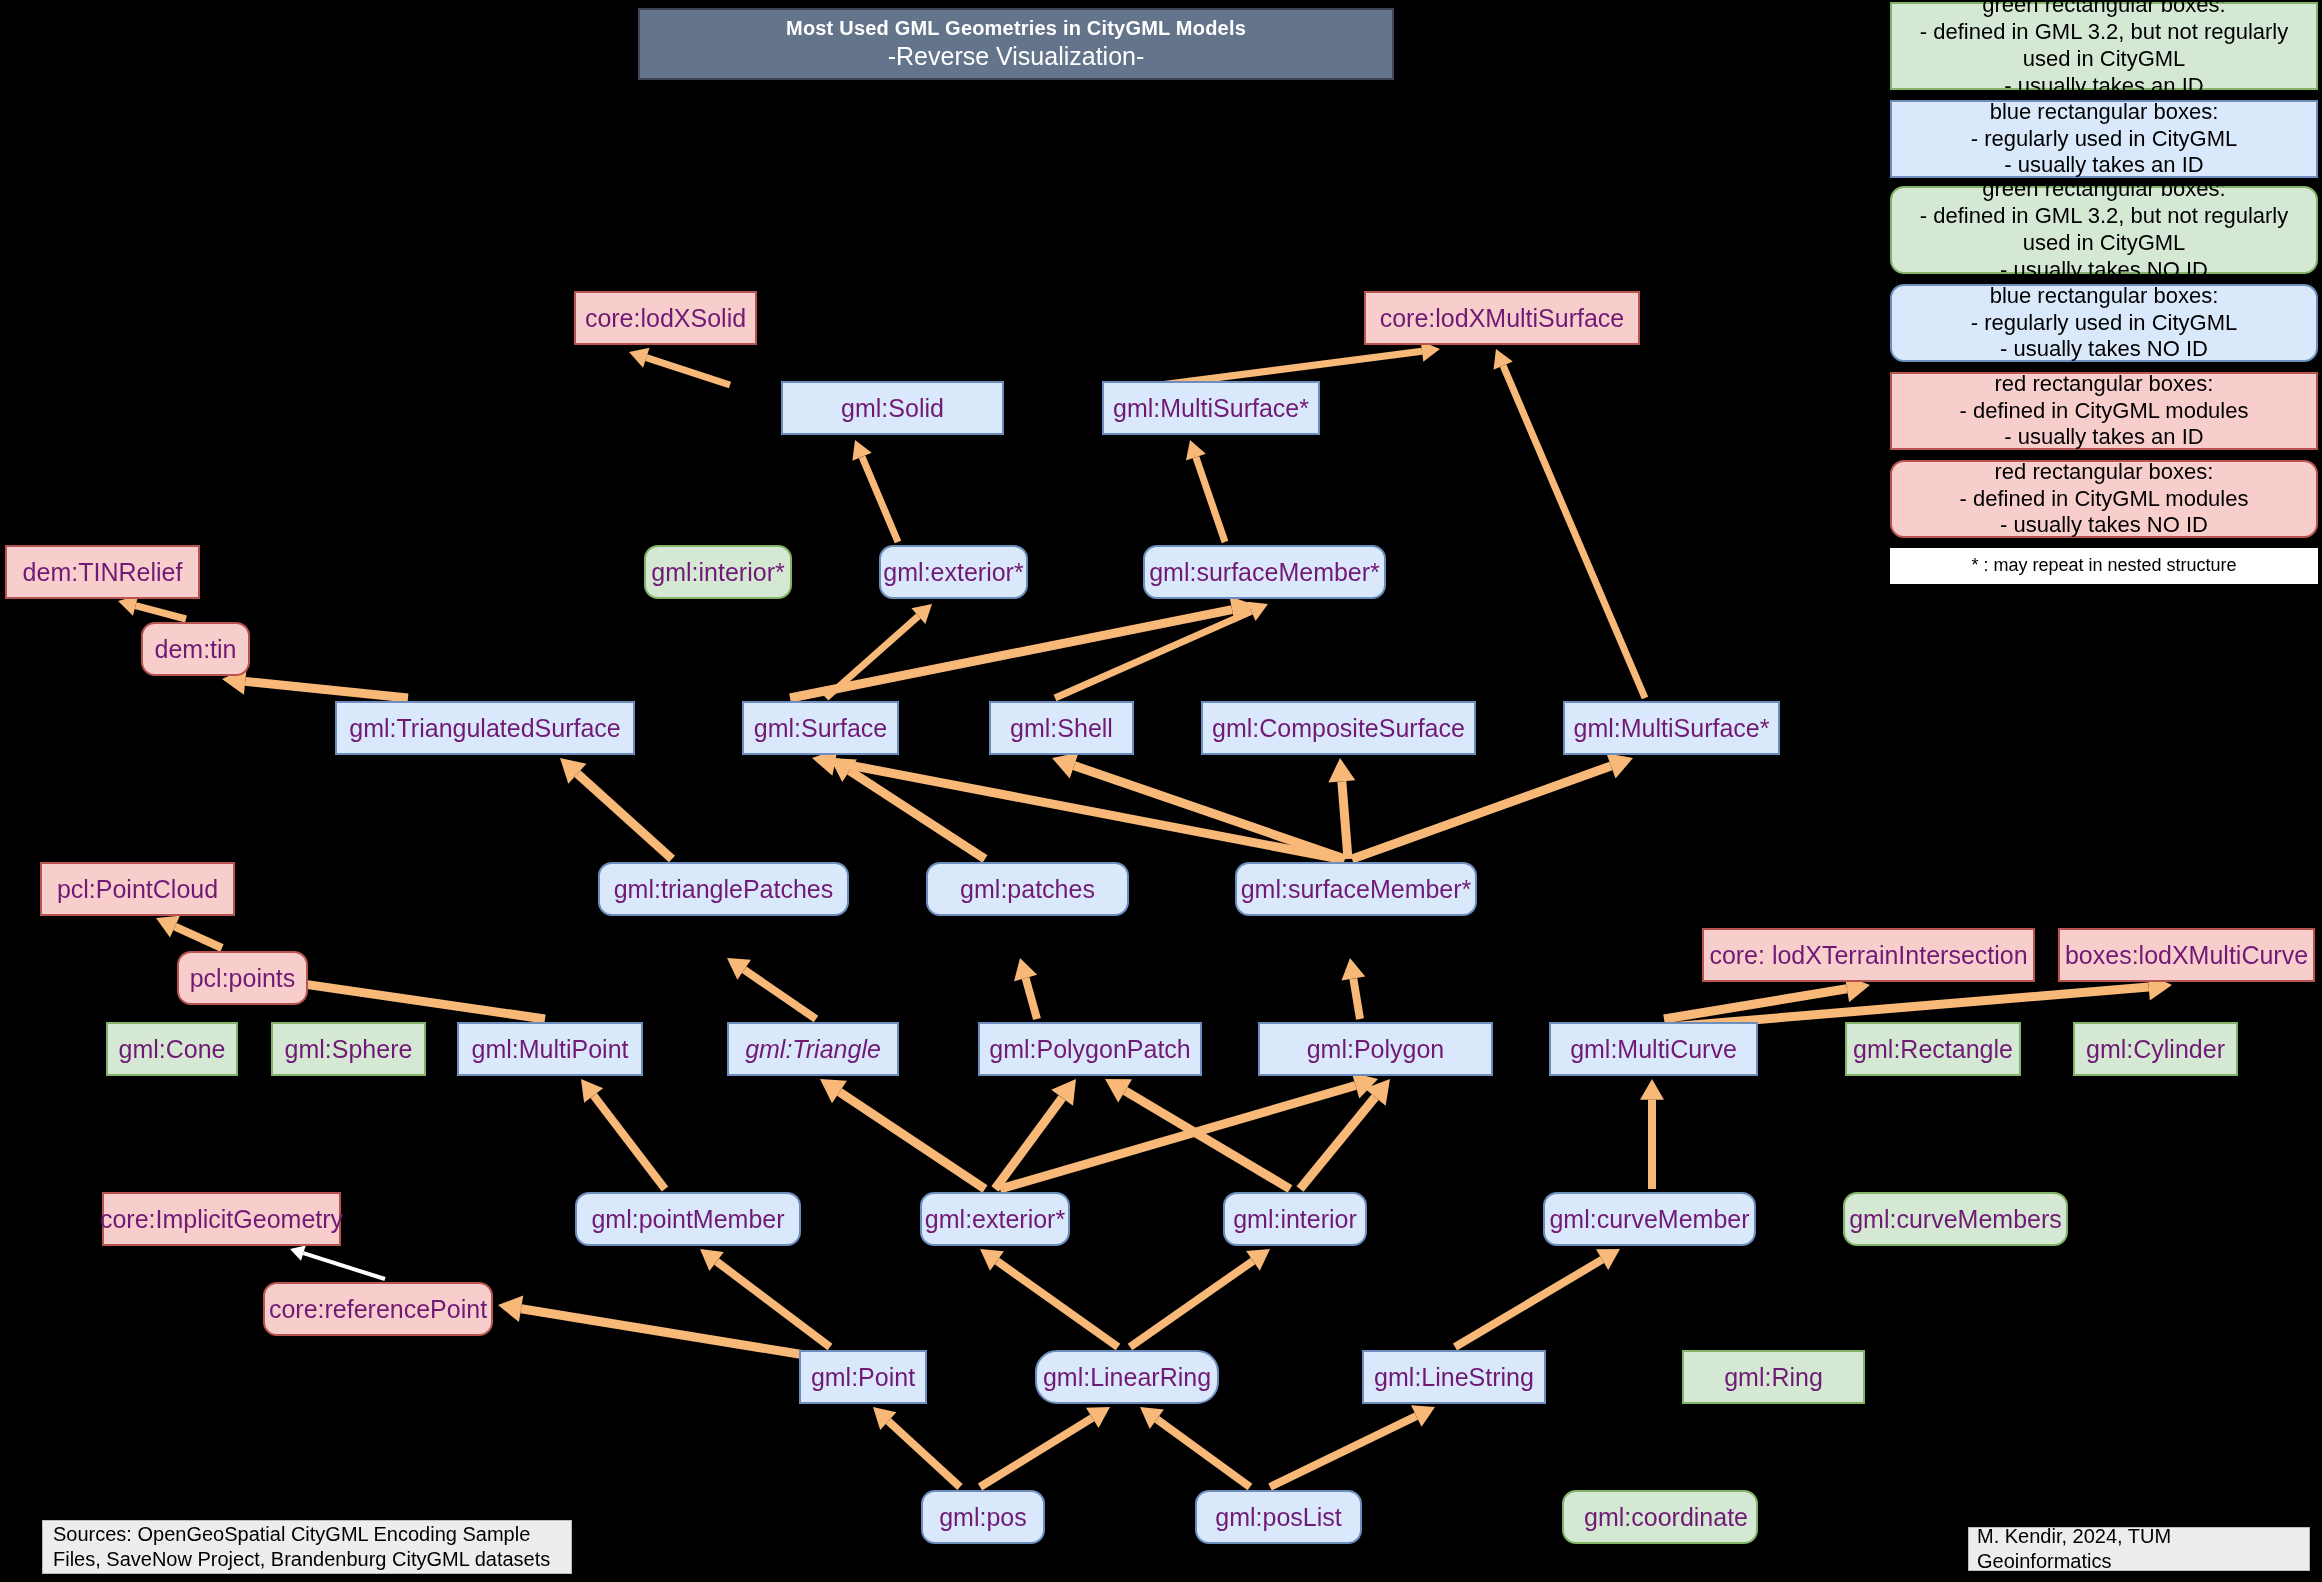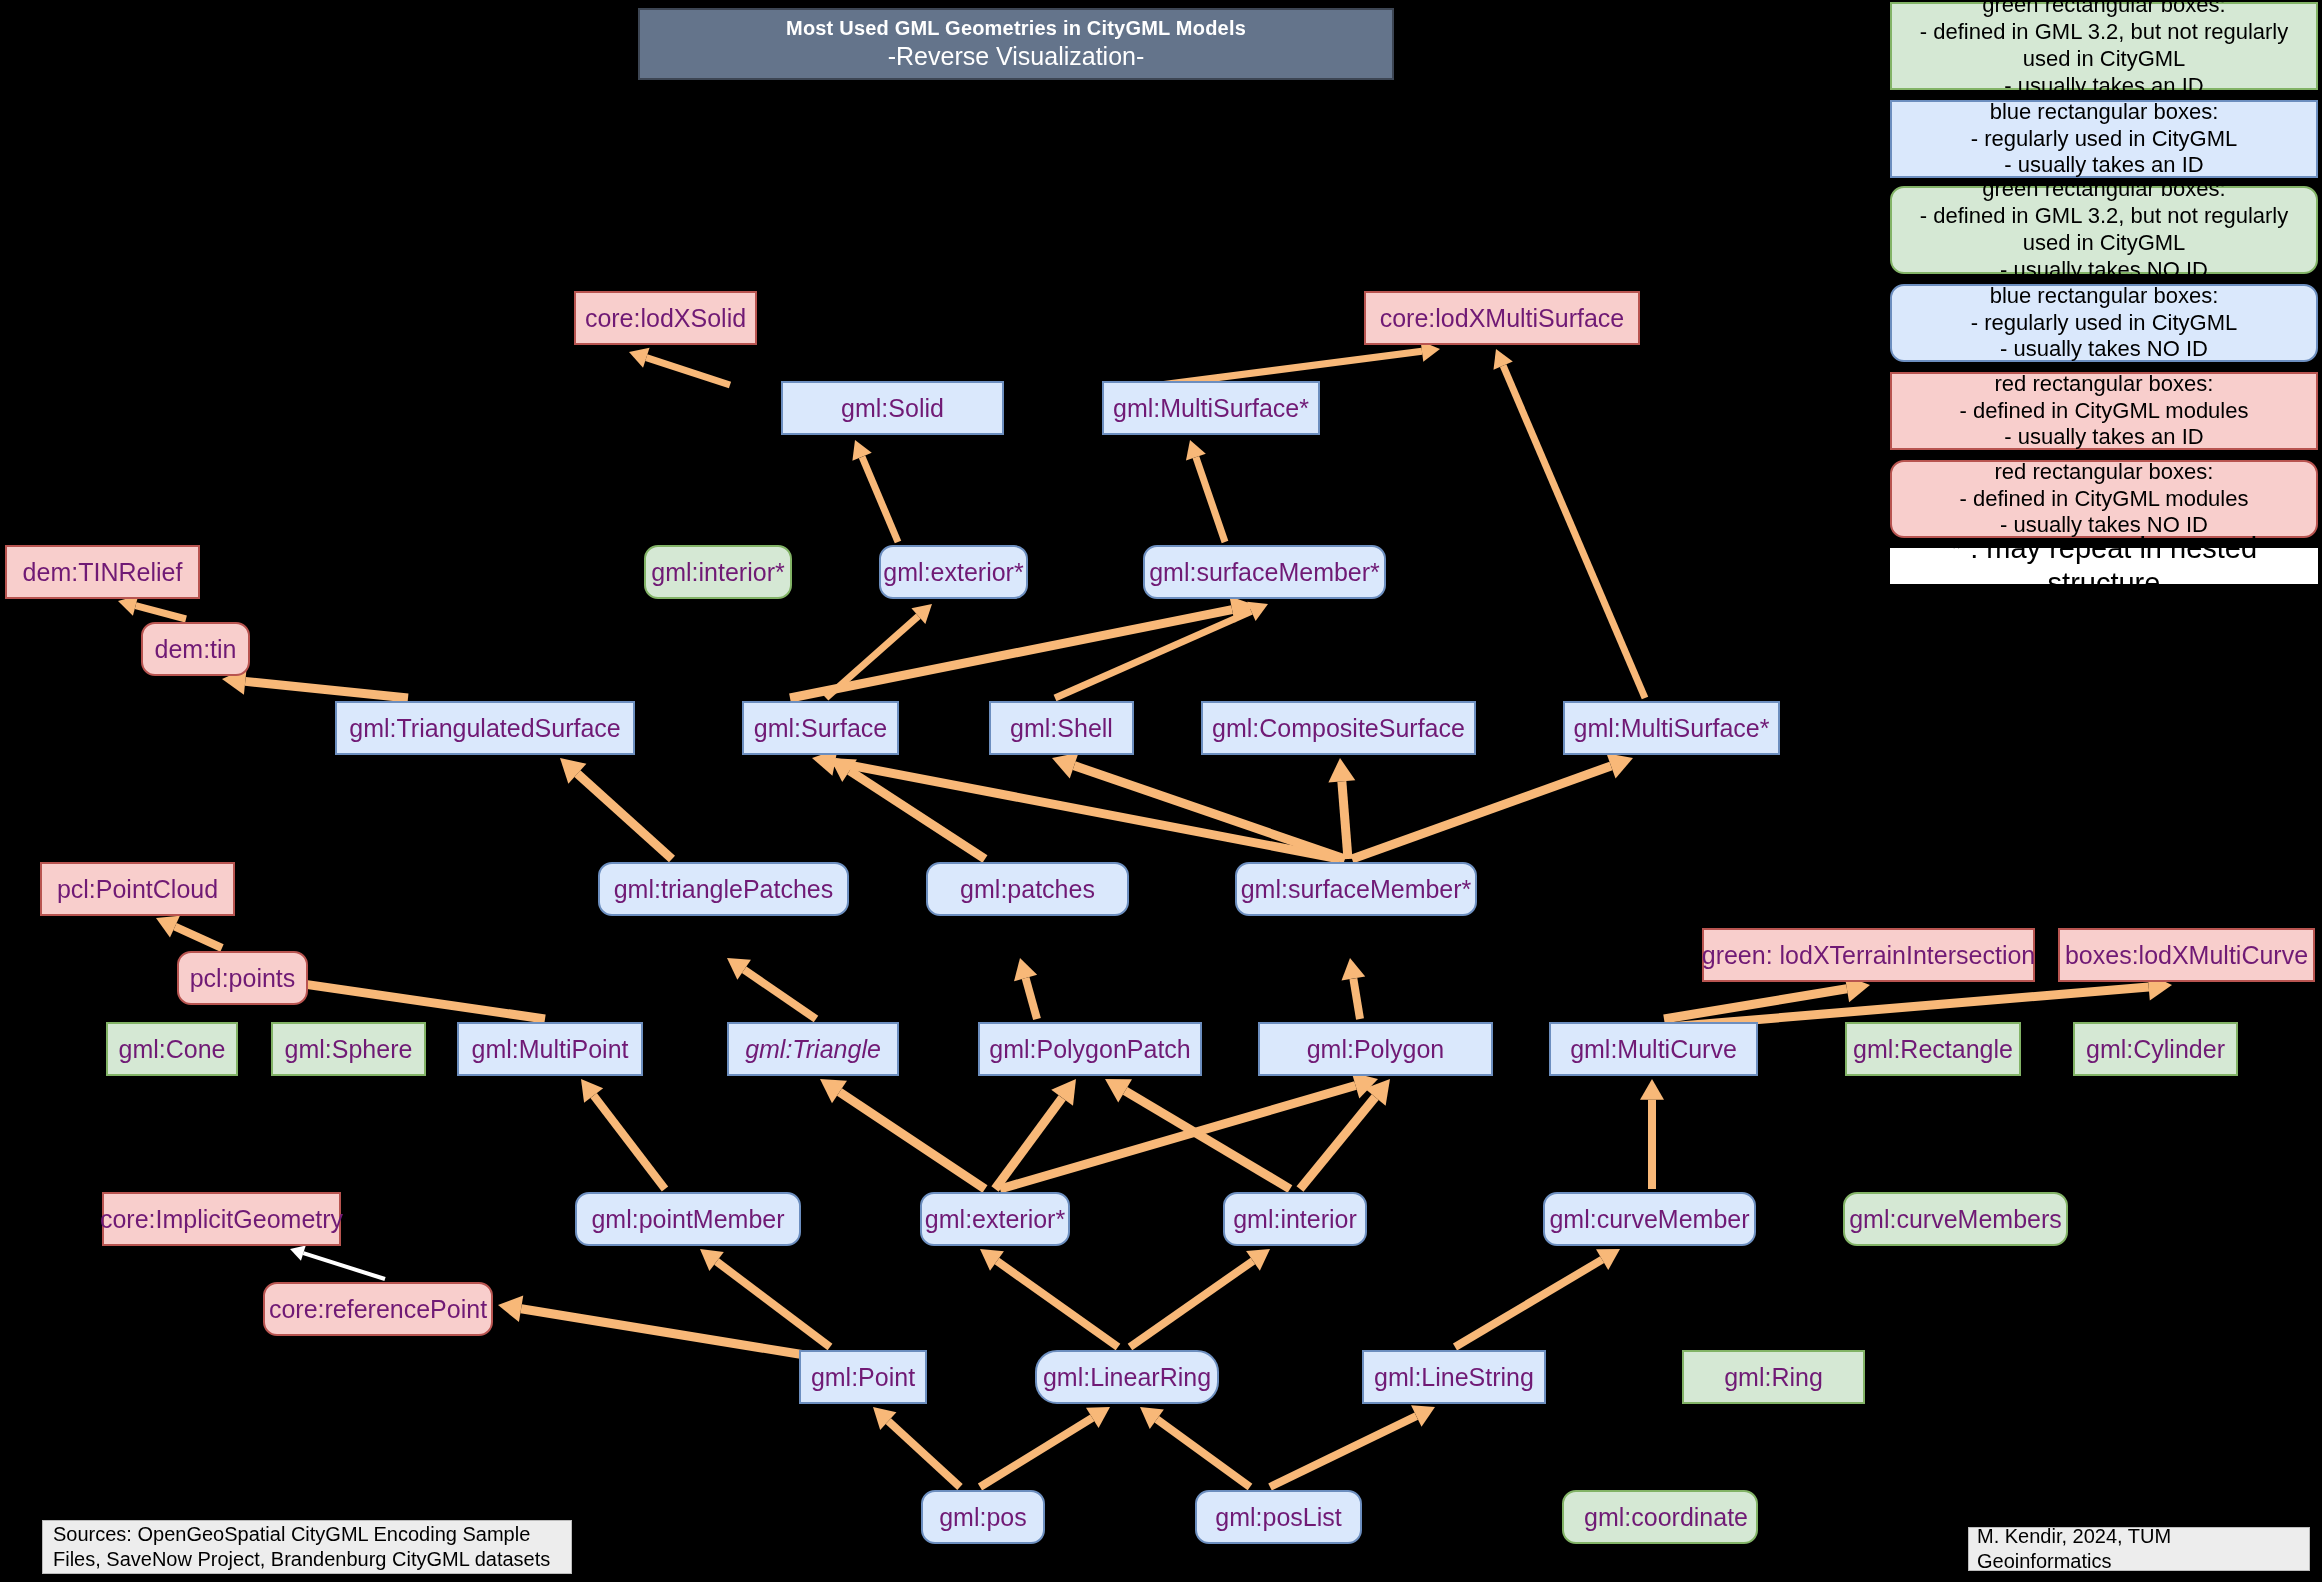--- a/index.html
+++ b/index.html
@@ -40,21 +40,21 @@
     border-width:2px;border-style:solid;
     display:flex;align-items:center;justify-content:center;
     text-align:center;font-size:22px;line-height:1.22;color:#000;
     padding:2px 6px;z-index:5;width:428px;
   }
   .note{
     position:absolute;box-sizing:border-box;background:#ededed;border:1px solid #bbb;
     color:#000;font-size:20px;line-height:1.25;padding:4px 8px;z-index:5;
     display:flex;align-items:center;
   }
-  .legend.plain{background:#fff;border-color:#fff;font-size:29px;}
+  .legend.plain{background:#fff;border-color:#fff;font-size:18px;}
 </style>
 </head>
 <body>
 
 <div id="stage">
 
   <svg id="edges" viewBox="0 0 2322 1582">
       <g>
         <line x1="730" y1="385" x2="646.2999875586821" y2="357.6524711825397" stroke="#f8b878" stroke-width="7" stroke-linecap="butt"></line>
         <polygon points="629,352 649.561028625532,347.67170912945386 643.0389464918322,367.6332332356256" fill="#f8b878"></polygon>
@@ -274,21 +274,21 @@
       <div class="node blue rounded" style="left: 926px; top: 862px; width: 203px; height: 54px;">
         <span>gml:patches</span>
       </div>
       <div class="node blue rounded" style="left: 1235px; top: 862px; width: 242px; height: 54px;">
         <span>gml:surfaceMember*</span>
       </div>
       <div class="node red rounded" style="left: 177px; top: 951px; width: 131px; height: 54px;">
         <span>pcl:points</span>
       </div>
       <div class="node red" style="left: 1702px; top: 928px; width: 333px; height: 54px;">
-        <span>green: lodXTerrainIntersection</span>
+        <span>core: lodXTerrainIntersection</span>
       </div>
       <div class="node red" style="left: 2058px; top: 928px; width: 257px; height: 54px;">
         <span>boxes:lodXMultiCurve</span>
       </div>
       <div class="node green" style="left: 106px; top: 1022px; width: 132px; height: 54px;">
         <span>gml:Cone</span>
       </div>
       <div class="node green" style="left: 271px; top: 1022px; width: 155px; height: 54px;">
         <span>gml:Sphere</span>
       </div>

